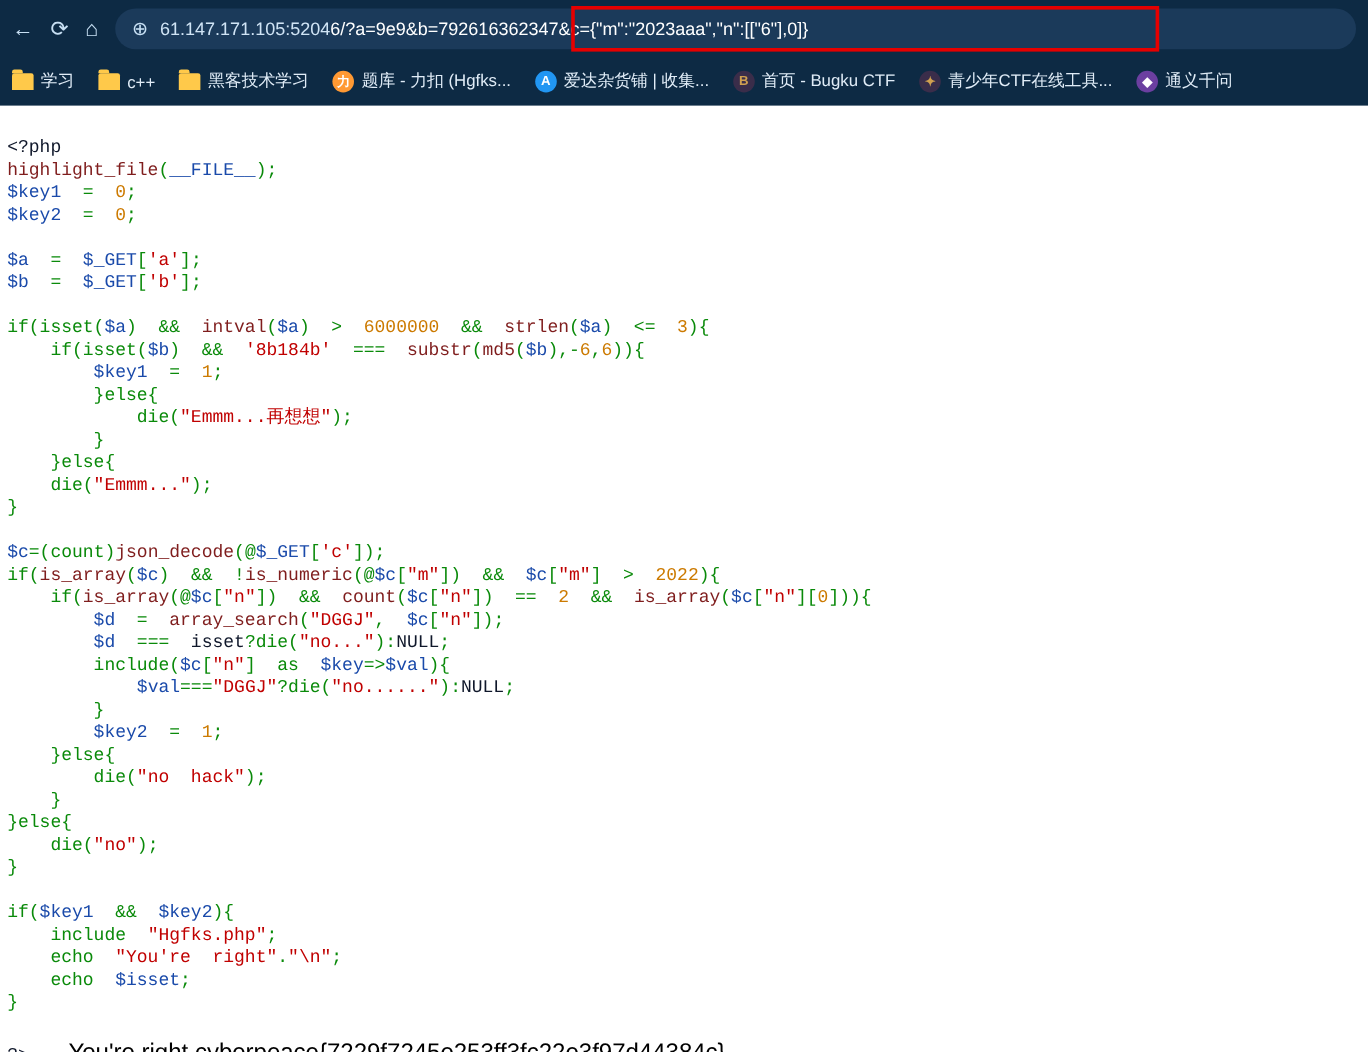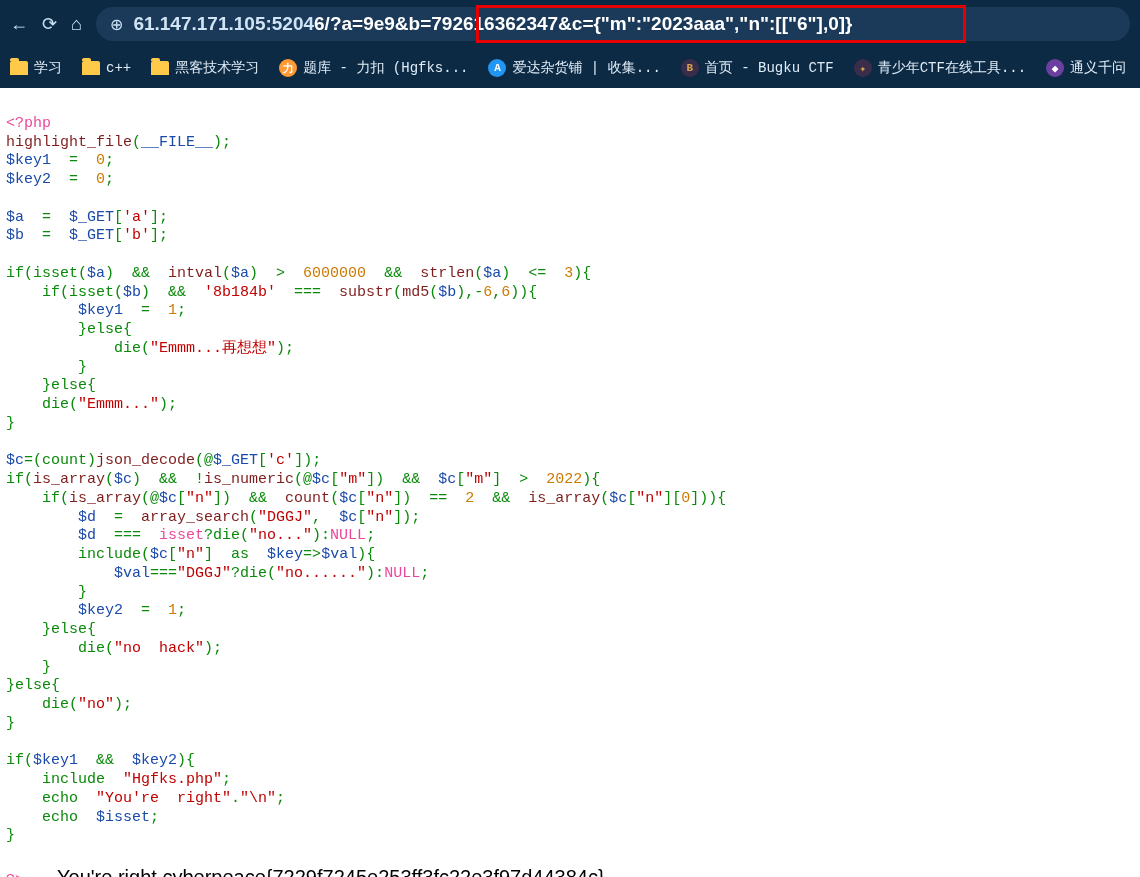--- a/index.html
+++ b/index.html
@@ -2,34 +2,34 @@
 <html><head>
 <meta charset="utf-8">
 <style>
 * { margin:0; padding:0; box-sizing:border-box; }
 body { font-family: Arial, sans-serif; background:#fff; width:1140px; }
 .browser-top { background:#0d2a44; color:#c8e0f4; }
 .nav-bar { display:flex; align-items:center; height:48px; padding:0 10px; gap:14px; }
 .nav-icon { color:#c8e0f4; font-size:18px; cursor:pointer; }
 .addr-wrap { flex:1; display:flex; align-items:center; background:#1b3a5a; border-radius:20px; height:34px; padding:0 14px; position:relative; }
 .globe { margin-right:10px; font-size:16px; }
-.addr { color:#d0e4f5; font-size:19px; white-space:nowrap; overflow:hidden;font-weight:bold; }
+.addr { color:#d0e4f5; font-size:15px; white-space:nowrap; overflow:hidden; }
 .addr .hl { color:#fff; }
 .red-box-url { position:absolute; left:380px; top:-2px; width:490px; height:38px; border:3px solid #e60000; pointer-events:none; }
-.bookmarks { display:flex; align-items:center; height:40px; padding:0 10px; gap:20px; font-size:14px;font-family:Liberation Mono, monospace; }
+.bookmarks { display:flex; align-items:center; height:40px; padding:0 10px; gap:20px; font-size:14px; }
 .bm { display:flex; align-items:center; gap:6px; cursor:pointer; color:#e0ecf7; white-space:nowrap; }
 .folder-icon { width:18px; height:14px; background:#ffc94a; border-radius:2px 2px 0 0; position:relative; display:inline-block; }
 .folder-icon::before { content:''; position:absolute; top:-3px; left:0; width:9px; height:3px; background:#ffc94a; border-radius:2px 2px 0 0; }
 .fav { width:18px; height:18px; border-radius:50%; display:inline-flex; align-items:center; justify-content:center; font-size:11px; font-weight:bold; }
 .fav-orange { background:#ff9933; color:#fff; }
 .fav-blue { background:#2196f3; color:#fff; }
 .fav-dark { background:#3a2d4a; color:#d0a050; }
 .fav-purple { background:#6b3fa0; color:#fff; }
 .code-area { padding:8px 6px; font-family:"Courier New",monospace; font-size:15px; line-height:1.25; white-space:pre; color:#000; position:relative; }
-.kw { color:#ec4899; }
+.kw { color:#0f172a; }
 .var { color:#1a4aaa; }
 .str { color:#c00000; }
 .fn { color:#7f1d1d; }
 .num { color:#cc7a00; }
 .op { color:#0a8a0a; }
 .output-line { font-family:Arial,sans-serif; font-size:20px; color:#000; position:relative; padding-left:24px; }
 </style>
 </head>
 <body>
 

